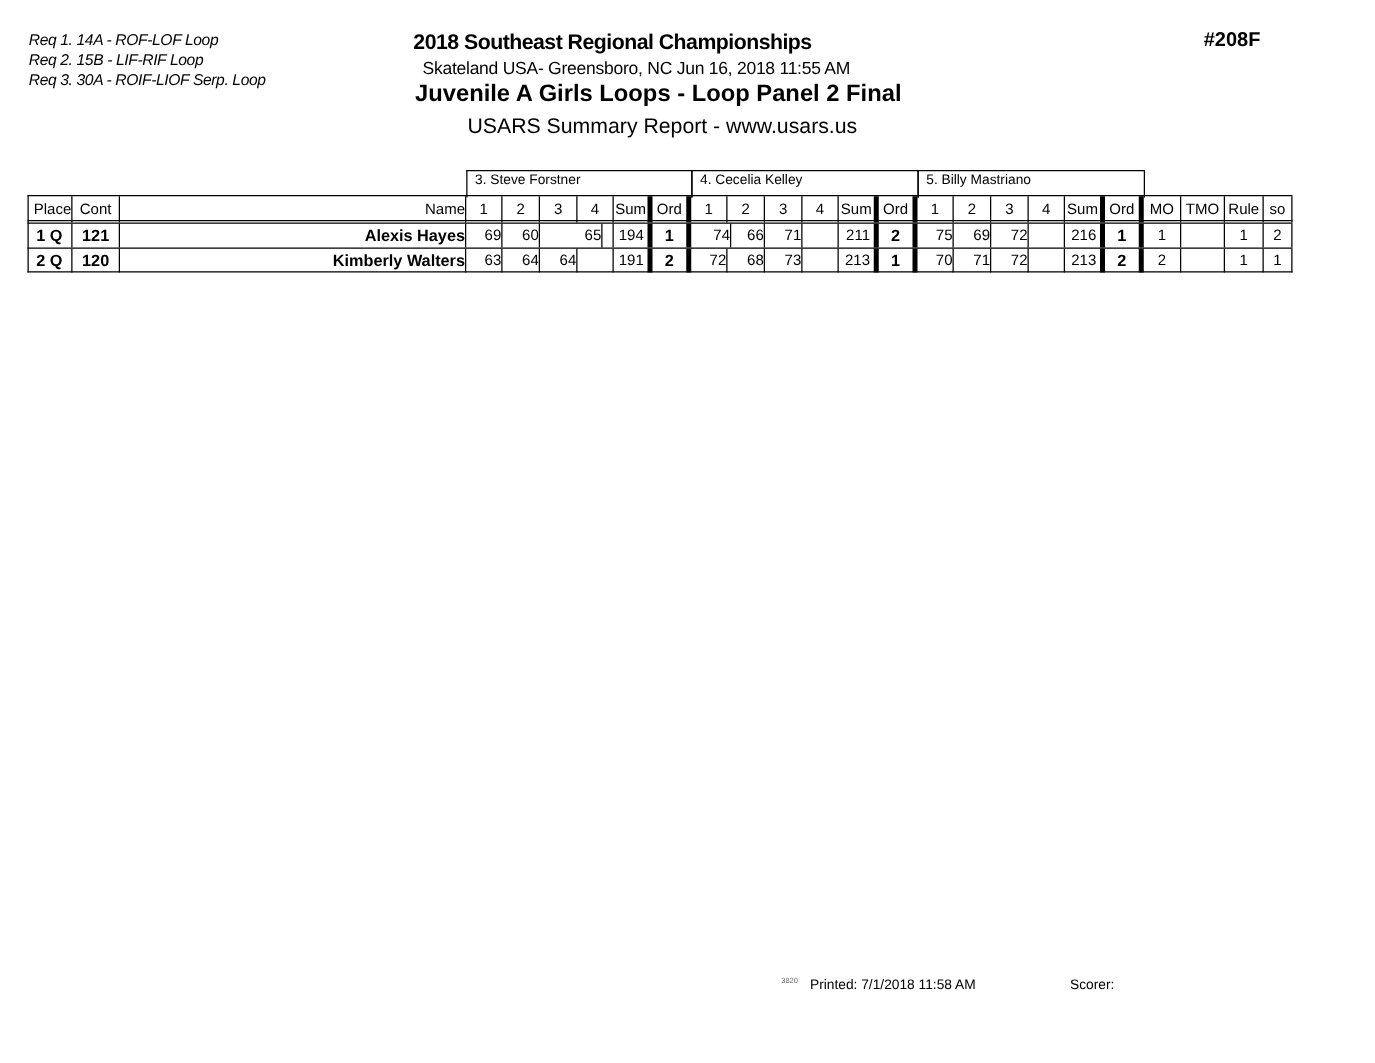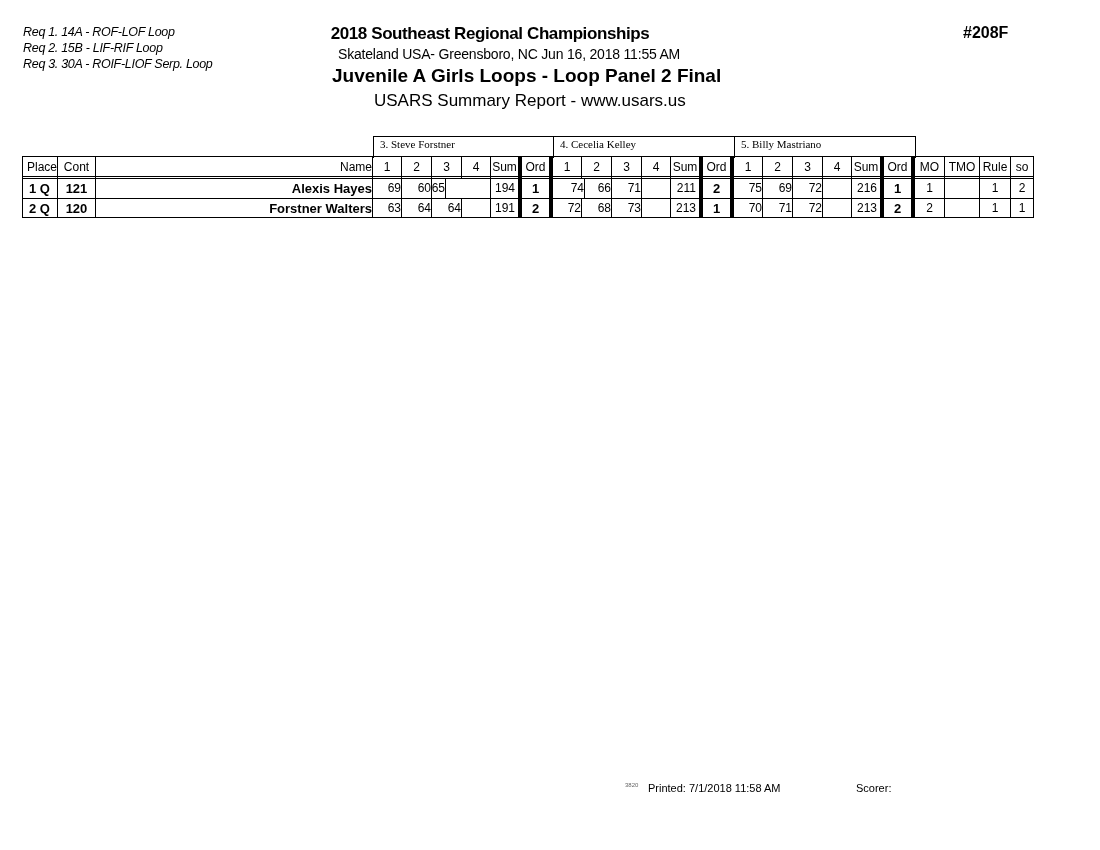--- a/index.html
+++ b/index.html
@@ -20,21 +20,21 @@
   .r1 { top: 179px; height: 19px; line-height: 19px; }
   .r2 { top: 199px; height: 19px; line-height: 19px; }
   .c { text-align: center; }
   .r { text-align: right; padding-right: 3px; }
   .l { text-align: right; padding-left: 4px; }
   .b { font-weight: bold; font-size: 13px; }
   .thick { border-right: 4px solid #000; }
   .hline { position: absolute; background: #000; height: 1px; }
   .vline { position: absolute; background: #000; width: 1px; }
   .jbox { position: absolute; box-sizing: border-box; top: 136px; height: 22px;
-          border: 1px solid #000; border-bottom: none; font-size: 11px; padding-left: 6px; line-height: 15px; font-family: Liberation Serif, serif; }
+          border: 1px solid #000; border-bottom: none; font-size: 11px; padding-left: 6px; line-height: 15px; }
   .footer { font-size: 11px; top: 782px; }
   .tiny { font-size: 6px; color: #666; top: 782px; left: 625px; }
 </style>
 </head>
 <body>
 
 <div class="abs req" style="top:25px">Req  1.  14A - ROF-LOF Loop</div>
 <div class="abs req" style="top:41px">Req  2.  15B - LIF-RIF Loop</div>
 <div class="abs req" style="top:57px">Req  3.  30A - ROIF-LIOF Serp. Loop</div>
 
@@ -87,21 +87,21 @@
   <div class="cell hdr c" style="left:1011px;width:23px">so</div>
 </div>
 
 <div>
   <div class="cell r1 c b" style="left:22px;width:36px">1 Q</div>
   <div class="cell r1 c b" style="left:58px;width:38px">121</div>
   <div class="cell r1 l b" style="left:96px;width:277px;padding-left:6px">Alexis Hayes</div>
 
   <div class="cell r1 l" style="left:373px;width:29px">69</div>
   <div class="cell r1 l" style="left:402px;width:30px">60</div>
-  <div class="cell r1 l" style="left:416px;width:30px">65</div>
+  <div class="cell r1 l" style="left:452px;width:30px">65</div>
   <div class="cell r1 l" style="left:462px;width:29px"></div>
   <div class="cell r1 r thick" style="left:491px;width:31px">194</div>
   <div class="cell r1 c b thick" style="left:522px;width:31px">1</div>
 
   <div class="cell r1 l" style="left:553px;width:32px">74</div>
   <div class="cell r1 l" style="left:582px;width:30px">66</div>
   <div class="cell r1 l" style="left:612px;width:30px">71</div>
   <div class="cell r1 l" style="left:642px;width:29px"></div>
   <div class="cell r1 r thick" style="left:671px;width:32px">211</div>
   <div class="cell r1 c b thick" style="left:703px;width:31px">2</div>
@@ -115,21 +115,21 @@
 
   <div class="cell r1 c" style="left:915px;width:30px">1</div>
   <div class="cell r1 c" style="left:945px;width:35px"></div>
   <div class="cell r1 c" style="left:980px;width:31px">1</div>
   <div class="cell r1 c" style="left:1011px;width:23px">2</div>
 </div>
 
 <div>
   <div class="cell r2 c b" style="left:22px;width:36px">2 Q</div>
   <div class="cell r2 c b" style="left:58px;width:38px">120</div>
-  <div class="cell r2 l b" style="left:96px;width:277px;padding-left:6px">Forstner Walters</div>
+  <div class="cell r2 l b" style="left:96px;width:277px;padding-left:6px">Kimberly Walters</div>
 
   <div class="cell r2 l" style="left:373px;width:29px">63</div>
   <div class="cell r2 l" style="left:402px;width:30px">64</div>
   <div class="cell r2 l" style="left:432px;width:30px">64</div>
   <div class="cell r2 l" style="left:462px;width:29px"></div>
   <div class="cell r2 r thick" style="left:491px;width:31px">191</div>
   <div class="cell r2 c b thick" style="left:522px;width:31px">2</div>
 
   <div class="cell r2 l" style="left:553px;width:29px">72</div>
   <div class="cell r2 l" style="left:582px;width:30px">68</div>

